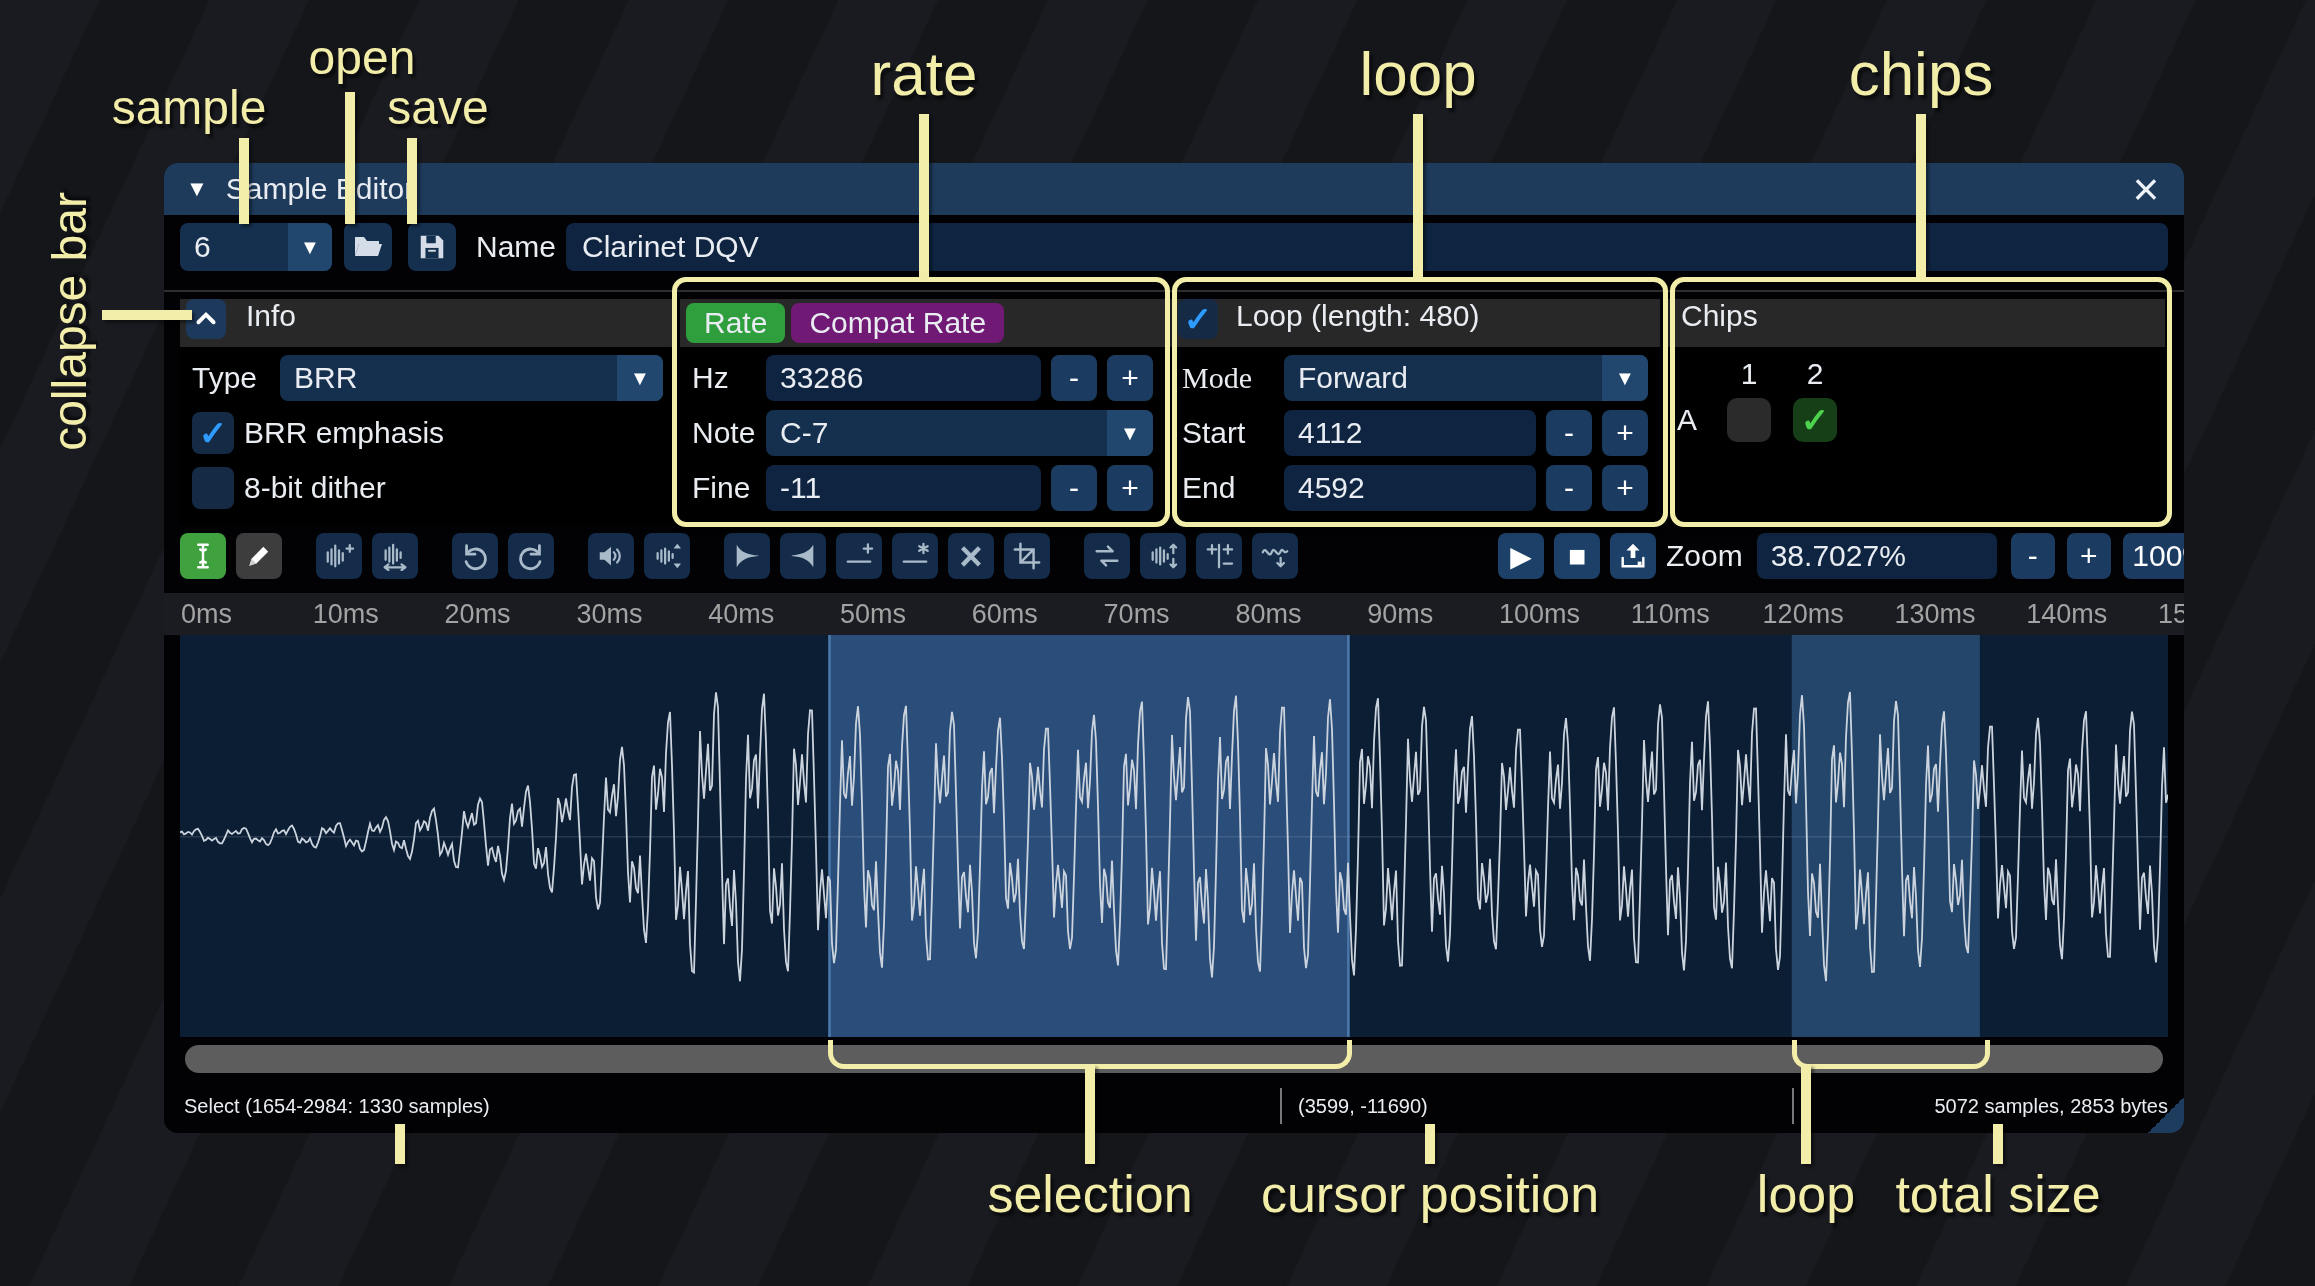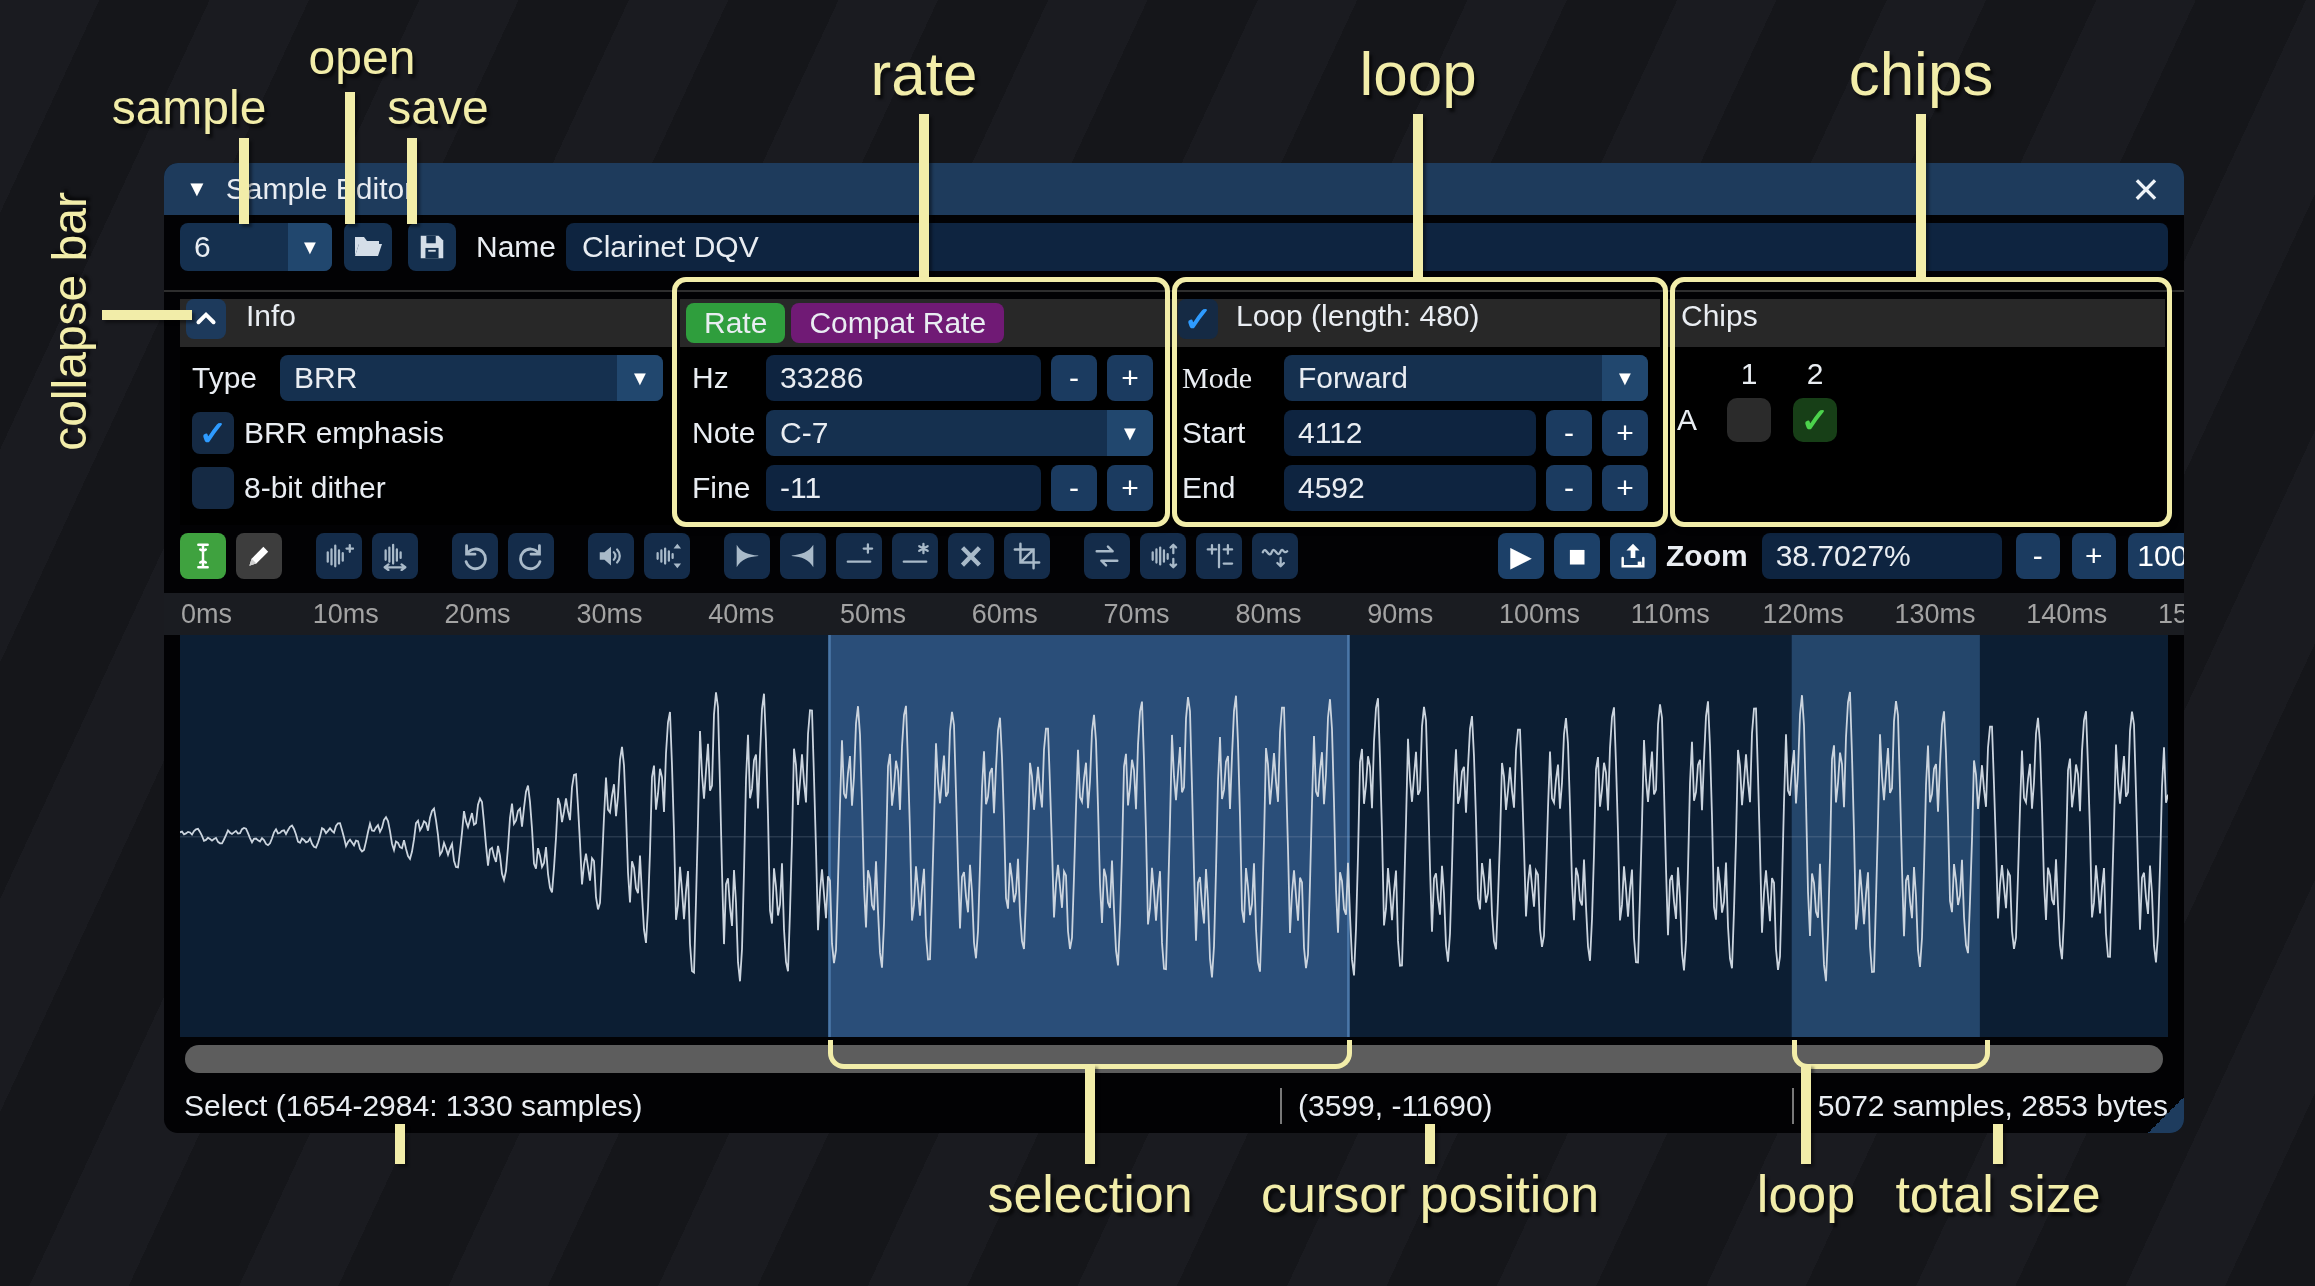--- a/index.html
+++ b/index.html
@@ -58,36 +58,36 @@
   
   .wave-toolbar{position:absolute;left:16px;right:16px;top:368px;height:50px;display:flex;align-items:center;}
   .tbn{width:46px;height:46px;border-radius:8px;background:#142c4a;color:#a9bac9;display:flex;
     align-items:center;justify-content:center;font-size:30px;margin-right:10px;flex:0 0 auto;}
   .tbn.green{background:#3fa23f;color:#fff;}
   .tbn.gray{background:#3d3d3d;color:#ececec;}
   .tbn.bright{background:#1c4068;color:#fff;}
   .ggap{margin-left:24px;}
   .g7{margin-left:190px;}
   .zoom-cluster{margin-left:auto;display:flex;align-items:center;}
-  .zoom-lab{font-size:30px;margin-right:14px;font-weight:bold;}
+  .zoom-lab{font-size:30px;margin-right:14px;}
   .zoom-input{width:226px;height:46px;background:#0e2440;border-radius:8px;display:flex;align-items:center;
     padding-left:14px;font-size:30px;margin-right:14px;}
   .zbtn{width:44px;height:46px;border-radius:8px;background:#1b3b60;display:flex;align-items:center;
     justify-content:center;font-size:30px;color:#fff;margin-right:12px;}
   .zreset{width:96px;margin-right:0;}
 
   
   .ruler{position:absolute;left:0;right:0;top:430px;height:42px;background:#1a1c21;overflow:hidden;}
   .ruler span{position:absolute;top:6px;font-size:27px;color:#a3a3a3;white-space:nowrap;}
   .wavebox{position:absolute;left:16px;top:472px;width:1988px;height:402px;background:#0c1e33;overflow:hidden;}
   .scrollstrip{position:absolute;left:16px;right:16px;top:874px;height:42px;}
   .scrollbar{position:absolute;left:5px;right:5px;top:8px;height:28px;border-radius:14px;background:#5d5d5d;}
 
   
-  .statusbar{position:absolute;left:0;right:0;top:916px;height:54px;font-size:30px;}
+  .statusbar{position:absolute;left:0;right:0;top:916px;height:54px;font-size:20px;}
   .statusbar .txt{position:absolute;top:0;height:54px;display:flex;align-items:center;white-space:nowrap;}
   .vsep{position:absolute;top:9px;width:2px;height:36px;background:#787878;}
   .grip{position:absolute;right:0;bottom:0;width:36px;height:36px;
     background:linear-gradient(to top left,#1e3c5e 50%,transparent 50%);}
 
   
   .ann{position:absolute;color:#f2eda9;text-shadow:3px 4px 3px rgba(0,0,0,.6);z-index:5;white-space:nowrap;}
   .ann-small{font-size:48px;}
   .ann-big{font-size:62px;}
   .ann-bot{font-size:52px;}

